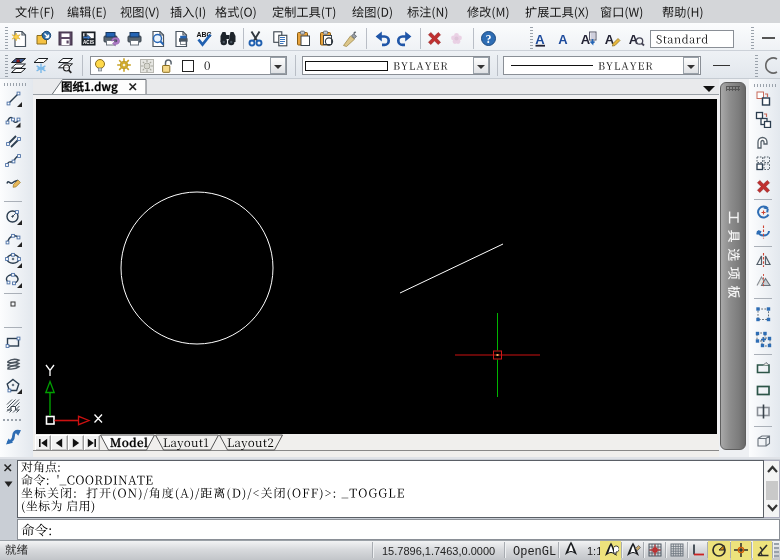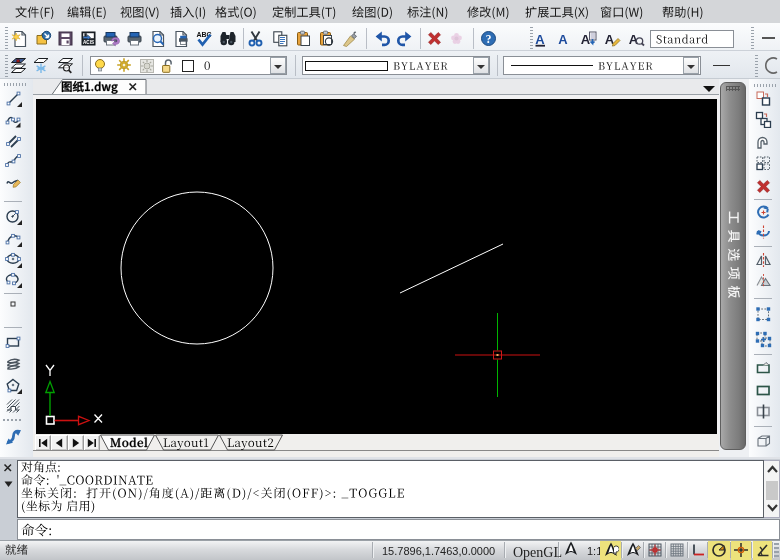--- a/index.html
+++ b/index.html
@@ -568,21 +568,21 @@
 <svg style="position:absolute;left:5.0px;top:540.6px" width="36" height="19" viewBox="0 -12.88 36 19">
       <path d="M2.0 -5.8V-4.5H4.6V-5.8ZM1.2 -6.6H5.4V-3.8H1.2ZM0.6 -8.2H5.9V-7.5H0.6ZM6.0 -6.7H11.0V-5.9H6.0ZM8.3 -5.0H9.1V-0.5Q9.1 -0.3 9.1 -0.2Q9.1 -0.1 9.1 -0.1Q9.2 -0.0 9.3 -0.0Q9.3 -0.0 9.4 -0.0Q9.5 -0.0 9.7 -0.0Q9.8 -0.0 9.9 -0.0Q10.0 -0.0 10.1 -0.0Q10.2 -0.0 10.3 -0.1Q10.4 -0.1 10.4 -0.4Q10.5 -0.5 10.5 -0.9Q10.5 -1.2 10.5 -1.6Q10.6 -1.5 10.8 -1.4Q11.0 -1.3 11.2 -1.3Q11.2 -0.9 11.1 -0.5Q11.1 -0.1 11.0 0.1Q10.9 0.4 10.7 0.5Q10.5 0.6 10.4 0.6Q10.2 0.6 10.0 0.6Q9.9 0.6 9.8 0.6Q9.6 0.6 9.5 0.6Q9.3 0.6 9.3 0.6Q9.1 0.6 8.9 0.6Q8.7 0.6 8.6 0.5Q8.4 0.3 8.4 0.1Q8.3 -0.1 8.3 -0.6ZM7.6 -9.6H8.4Q8.4 -8.6 8.4 -7.4Q8.3 -6.2 8.2 -5.1Q8.1 -3.9 7.8 -2.8Q7.5 -1.7 7.0 -0.7Q6.5 0.2 5.7 0.9Q5.6 0.8 5.4 0.7Q5.2 0.5 5.0 0.4Q5.8 -0.3 6.3 -1.2Q6.8 -2.1 7.0 -3.1Q7.3 -4.2 7.4 -5.3Q7.5 -6.4 7.6 -7.5Q7.6 -8.6 7.6 -9.6ZM3.0 -4.0H3.7V0.0Q3.7 0.3 3.7 0.5Q3.6 0.6 3.4 0.7Q3.2 0.8 2.9 0.8Q2.6 0.9 2.2 0.9Q2.1 0.7 2.1 0.5Q2.0 0.3 1.9 0.1Q2.2 0.1 2.5 0.1Q2.7 0.1 2.8 0.1Q3.0 0.1 3.0 -0.0ZM1.6 -3.2 2.4 -3.0Q2.2 -2.2 1.9 -1.5Q1.6 -0.7 1.2 -0.2Q1.1 -0.2 1.0 -0.3Q0.9 -0.4 0.8 -0.5Q0.7 -0.6 0.6 -0.6Q0.9 -1.1 1.2 -1.8Q1.5 -2.4 1.6 -3.2ZM4.2 -3.0 4.8 -3.3Q5.1 -2.8 5.4 -2.2Q5.6 -1.7 5.7 -1.3L5.0 -0.9Q4.9 -1.4 4.7 -1.9Q4.5 -2.5 4.2 -3.0ZM8.8 -8.8 9.4 -9.1Q9.8 -8.8 10.1 -8.3Q10.5 -7.8 10.6 -7.5L10.0 -7.1Q9.9 -7.3 9.7 -7.6Q9.5 -7.9 9.3 -8.2Q9.1 -8.5 8.8 -8.8ZM2.6 -9.5 3.3 -9.7Q3.6 -9.3 3.7 -8.9Q3.9 -8.4 4.0 -8.1L3.2 -7.9Q3.1 -8.2 2.9 -8.7Q2.7 -9.1 2.6 -9.5Z M16.4 -8.3H20.7V-7.5H16.4ZM17.6 -2.2H21.5V-1.5H17.6ZM17.6 -0.3H21.4V0.4H17.6ZM15.8 -6.1H22.5V-5.3H15.8ZM18.3 -9.7H19.1V-5.6H18.3ZM17.2 -4.1H21.8V0.8H21.0V-3.4H18.0V0.9H17.2ZM21.5 -9.0 22.3 -8.8Q21.2 -6.7 19.7 -5.2Q18.1 -3.6 16.1 -2.6Q16.1 -2.7 16.0 -2.8Q15.9 -3.0 15.8 -3.1Q15.7 -3.2 15.6 -3.3Q17.5 -4.2 19.0 -5.6Q20.6 -7.1 21.5 -9.0ZM12.3 -2.1Q12.3 -2.2 12.2 -2.3Q12.2 -2.4 12.1 -2.6Q12.1 -2.7 12.0 -2.8Q12.2 -2.9 12.4 -3.1Q12.6 -3.3 12.9 -3.6Q13.0 -3.8 13.3 -4.1Q13.6 -4.5 13.9 -5.0Q14.3 -5.5 14.7 -6.0Q15.0 -6.6 15.3 -7.2L16.0 -6.8Q15.3 -5.6 14.5 -4.5Q13.7 -3.4 12.9 -2.5V-2.5Q12.9 -2.5 12.8 -2.5Q12.7 -2.4 12.6 -2.4Q12.5 -2.3 12.4 -2.2Q12.3 -2.2 12.3 -2.1ZM12.3 -2.1 12.2 -2.8 12.7 -3.1 15.5 -3.6Q15.5 -3.4 15.5 -3.2Q15.5 -3.0 15.5 -2.9Q14.5 -2.7 13.9 -2.5Q13.3 -2.4 13.0 -2.3Q12.7 -2.3 12.5 -2.2Q12.4 -2.1 12.3 -2.1ZM12.2 -4.9Q12.2 -4.9 12.1 -5.1Q12.1 -5.2 12.0 -5.4Q12.0 -5.5 11.9 -5.6Q12.1 -5.7 12.2 -5.9Q12.4 -6.1 12.6 -6.4Q12.7 -6.5 12.9 -6.8Q13.0 -7.2 13.3 -7.6Q13.5 -8.1 13.7 -8.6Q13.9 -9.1 14.1 -9.6L14.9 -9.3Q14.6 -8.6 14.2 -7.9Q13.9 -7.1 13.5 -6.5Q13.1 -5.8 12.7 -5.3V-5.3Q12.7 -5.3 12.6 -5.3Q12.6 -5.2 12.5 -5.1Q12.4 -5.1 12.3 -5.0Q12.2 -4.9 12.2 -4.9ZM12.2 -4.9 12.2 -5.5 12.6 -5.7 14.7 -5.9Q14.7 -5.8 14.6 -5.6Q14.6 -5.4 14.6 -5.3Q13.9 -5.2 13.5 -5.1Q13.0 -5.0 12.8 -5.0Q12.5 -5.0 12.4 -4.9Q12.3 -4.9 12.2 -4.9ZM12.0 -0.6Q12.5 -0.7 13.1 -0.9Q13.8 -1.0 14.5 -1.2Q15.2 -1.3 15.9 -1.5L16.0 -0.8Q15.0 -0.5 14.0 -0.3Q13.0 0.0 12.2 0.2Z" fill="#333"></path>
     </svg>
 <div class="abs" style="left:372px;top:542px;width:1px;height:16px;background:#a8acb1"></div>
     <div class="abs" style="left:373px;top:542px;width:1px;height:16px;background:#eef0f2"></div>
 <div class="abs" style="left:504px;top:542px;width:1px;height:16px;background:#a8acb1"></div>
     <div class="abs" style="left:505px;top:542px;width:1px;height:16px;background:#eef0f2"></div>
 <div class="abs" style="left:558px;top:542px;width:1px;height:16px;background:#a8acb1"></div>
     <div class="abs" style="left:559px;top:542px;width:1px;height:16px;background:#eef0f2"></div>
 <div class="abs" style="left:382px;top:545px;width:120px;font-size:11px;color:#222;font-family:'Liberation Sans'">15.7896,1.7463,0.0000</div>
-<div class="abs" style="left:513px;top:545px;font-size:14px;color:#222;font-family:Liberation Serif, serif">OpenGL</div>
+<div class="abs" style="left:513px;top:545px;font-size:12px;color:#222;font-family:Liberation Mono, monospace">OpenGL</div>
 <svg class="abs" style="left:563.0px;top:541.0px" width="16" height="16" viewBox="0 0 16 16">
       <path d="M8 0.6 C5.6 4.4 4.6 7.4 2 14 C4.8 12 6.2 11.2 8 11 C9.8 11.2 11.2 12 14 14 C11.4 7.4 10.4 4.4 8 0.6z" fill="#1a1d20"></path>
       <path d="M8 3.4 C6.9 5.8 6.3 7.9 5.3 11.1 C6.4 10.4 7.1 10.15 8 10.1 C8.9 10.15 9.6 10.4 10.7 11.1 C9.7 7.9 9.1 5.8 8 3.4z" fill="#fff"></path>
     </svg>
 <div class="abs" style="left:587px;top:545px;font-size:11px;color:#222;font-family:'Liberation Sans'">1:1</div>
 <div class="abs" style="left:600px;top:541px;width:21px;height:19px;background:#ede27c"></div>
 <div class="abs" style="left:621px;top:542px;width:1px;height:16px;background:#a8acb1"></div>
     <div class="abs" style="left:622px;top:542px;width:1px;height:16px;background:#eef0f2"></div>
 <svg class="abs" style="left:602.5px;top:542.0px" width="16" height="16" viewBox="0 0 16 16">
       <path d="M8 0.6 C5.6 4.4 4.6 7.4 2 14 C4.8 12 6.2 11.2 8 11 C9.8 11.2 11.2 12 14 14 C11.4 7.4 10.4 4.4 8 0.6z" fill="#1a1d20"></path>

